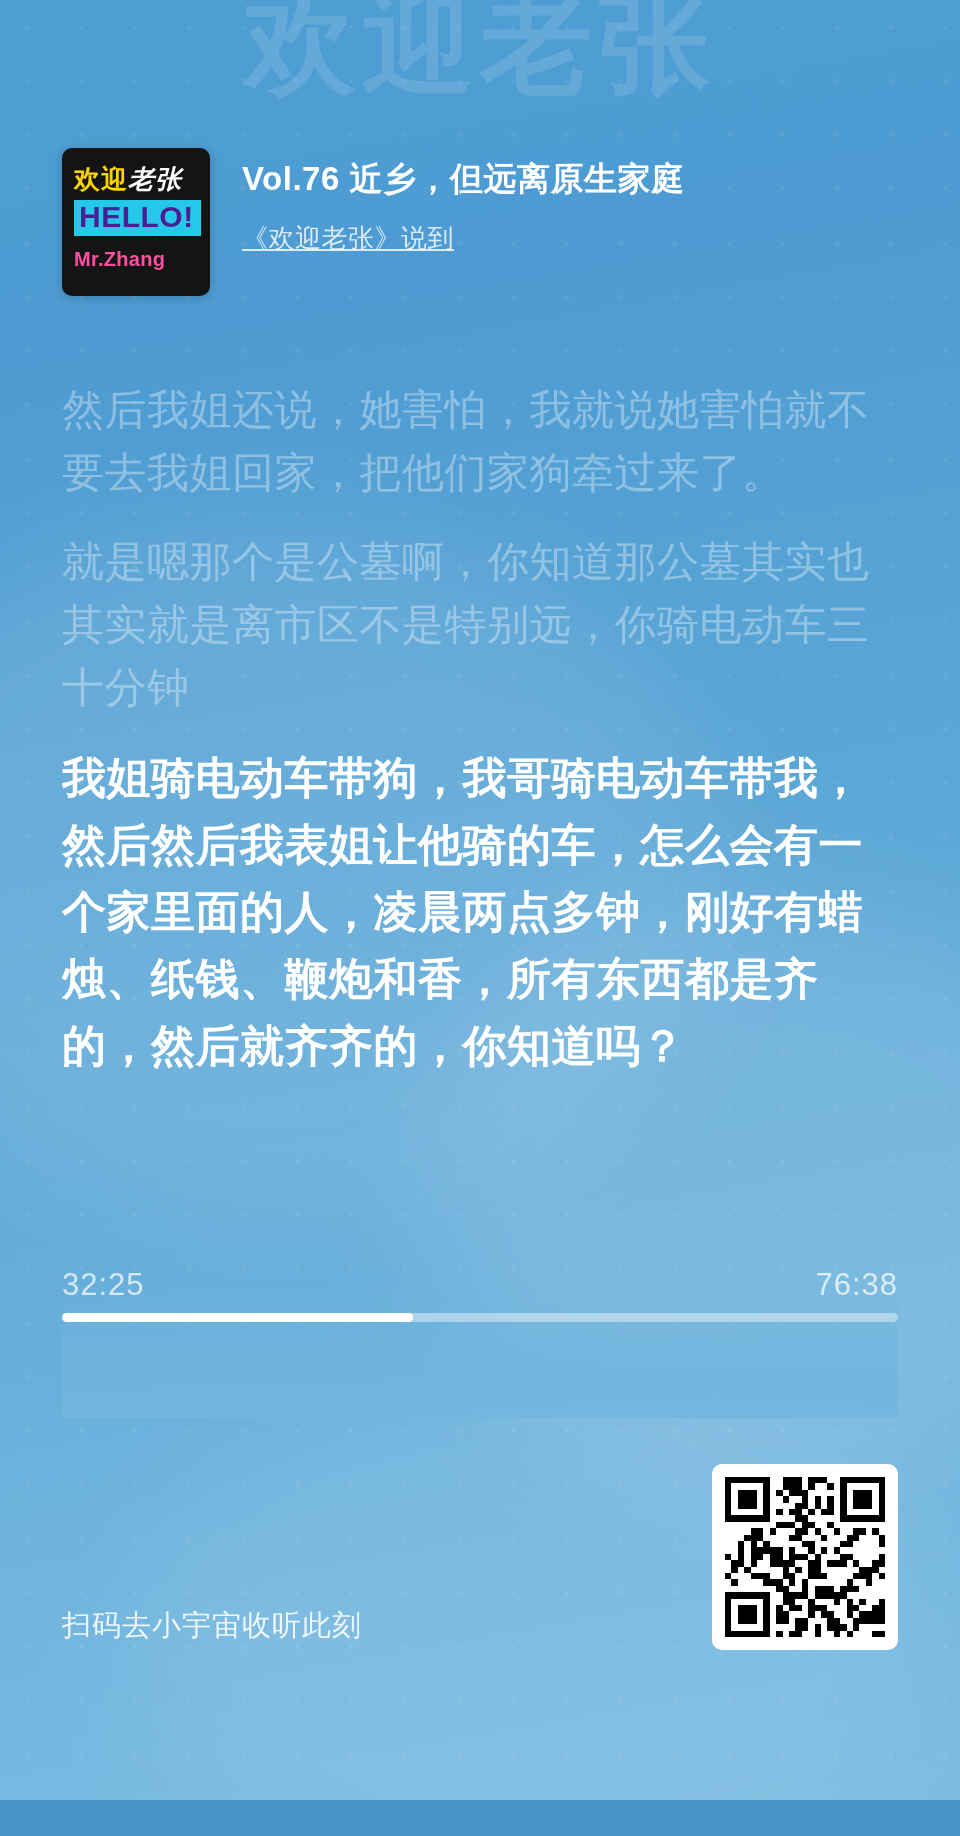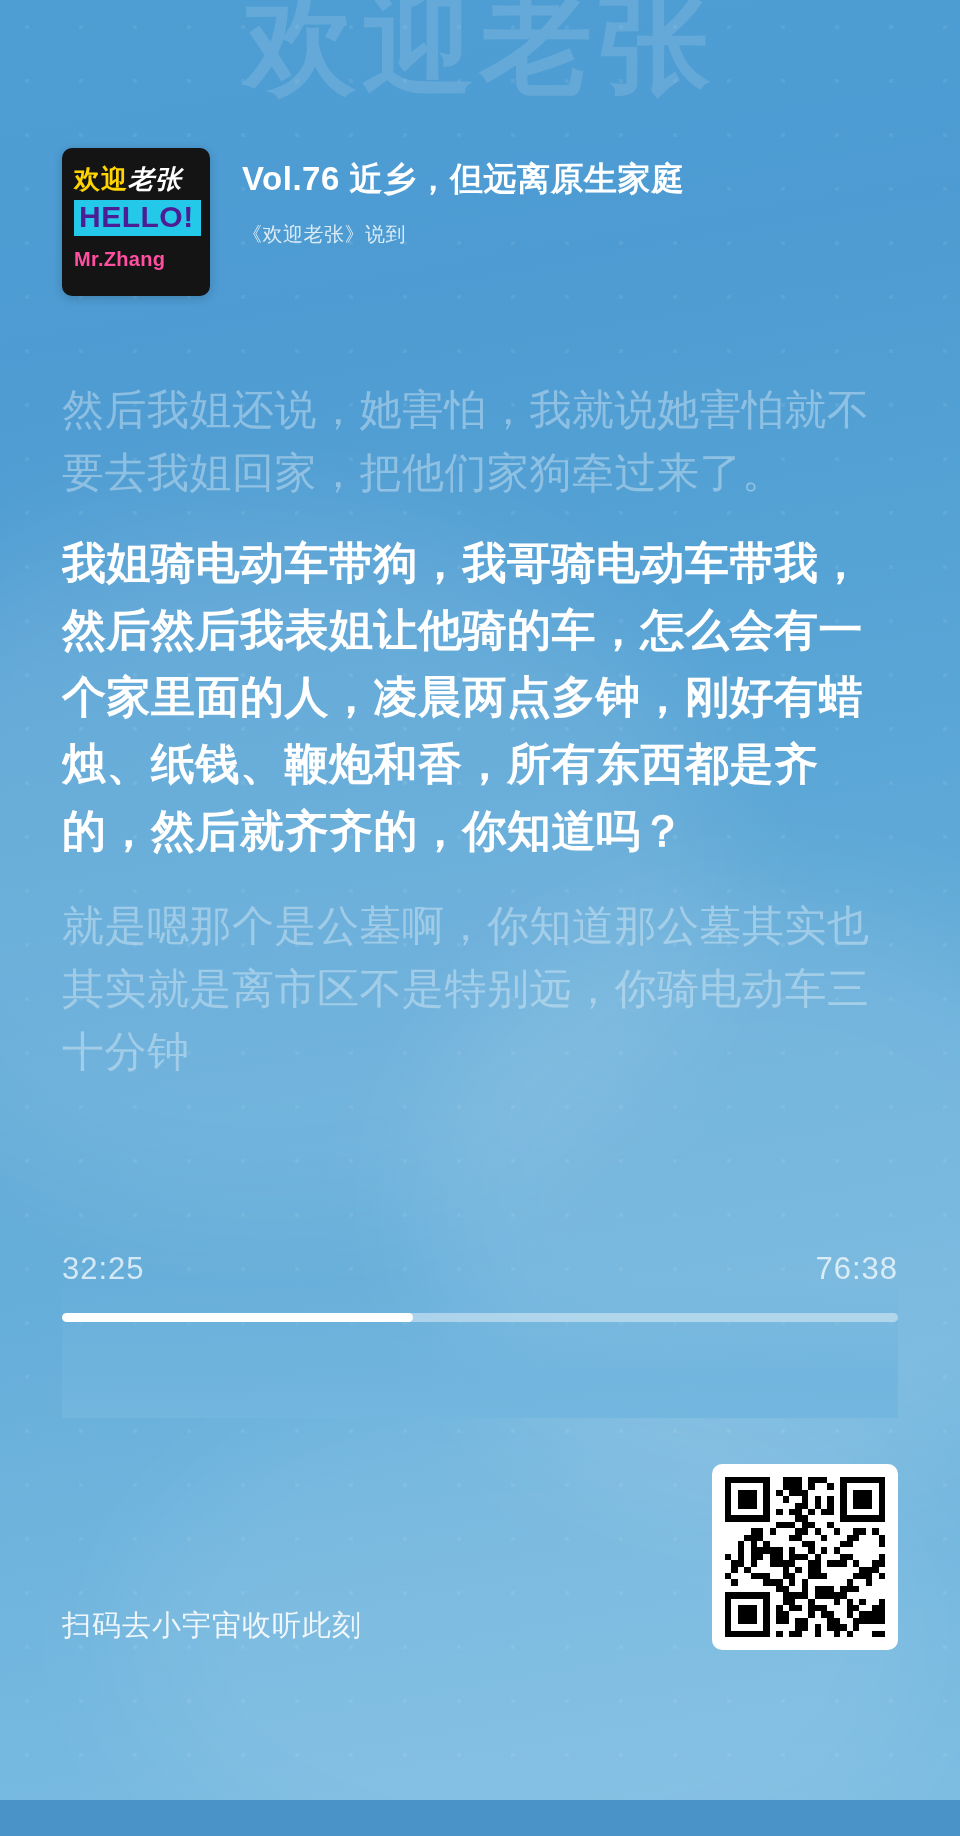--- a/index.html
+++ b/index.html
@@ -116,23 +116,24 @@
     color: #ffffff;
     font-size: 33px;
     font-weight: 700;
     line-height: 1.25;
     letter-spacing: 0.5px;
     white-space: nowrap;
   }
   .pod-name {
     margin-top: 22px;
     color: rgba(255,255,255,0.80);
-    font-size: 20px;
+    font-size: 26px;
     font-weight: 400;
     letter-spacing: 0.5px;
+    text-decoration: underline;
   }
 
   
   .transcript {
     position: absolute;
     left: 62px;
     right: 62px;
     top: 378px;
     height: 1040px;
     overflow: hidden;
@@ -168,21 +169,21 @@
     left: 62px;
     right: 62px;
     bottom: 478px;
   }
   .times {
     display: flex;
     justify-content: space-between;
     color: rgba(255,255,255,0.72);
     font-size: 31px;
     letter-spacing: 1px;
-    margin-bottom: 26px;
+    margin-bottom: 10px;
   }
   .bar {
     position: relative;
     height: 9px;
     border-radius: 5px;
     background: rgba(255,255,255,0.42);
     overflow: hidden;
   }
   .bar-fill {
     position: absolute;
@@ -265,22 +266,22 @@
       <div class="cover-l3">Mr.Zhang</div>
     </div>
     <div class="head-text">
       <div class="ep-title">Vol.76 近乡，但远离原生家庭</div>
       <div class="pod-name">《欢迎老张》说到</div>
     </div>
   </div>
 
   <div class="transcript">
     <p class="line dim">然后我姐还说，她害怕，我就说她害怕就不要去我姐回家，把他们家狗牵过来了。</p>
+    <p class="line dim">就是嗯那个是公墓啊，你知道那公墓其实也其实就是离市区不是特别远，你骑电动车三十分钟</p>
     <p class="line active">我姐骑电动车带狗，我哥骑电动车带我，然后然后我表姐让他骑的车，怎么会有一个家里面的人，凌晨两点多钟，刚好有蜡烛、纸钱、鞭炮和香，所有东西都是齐的，然后就齐齐的，你知道吗？</p>
-    <p class="line dim">就是嗯那个是公墓啊，你知道那公墓其实也其实就是离市区不是特别远，你骑电动车三十分钟</p>
     <div class="fade-bottom"></div>
   </div>
 
   <div class="progress-wrap">
     <div class="times">
       <span>32:25</span>
       <span>76:38</span>
     </div>
     <div class="bar">
       <div class="bar-fill" id="bar-fill" style="width: 42%;"></div>

